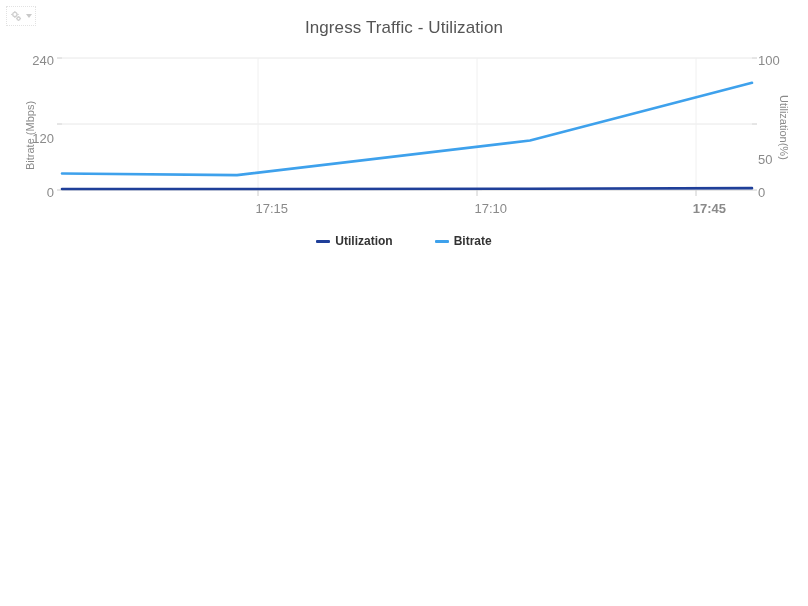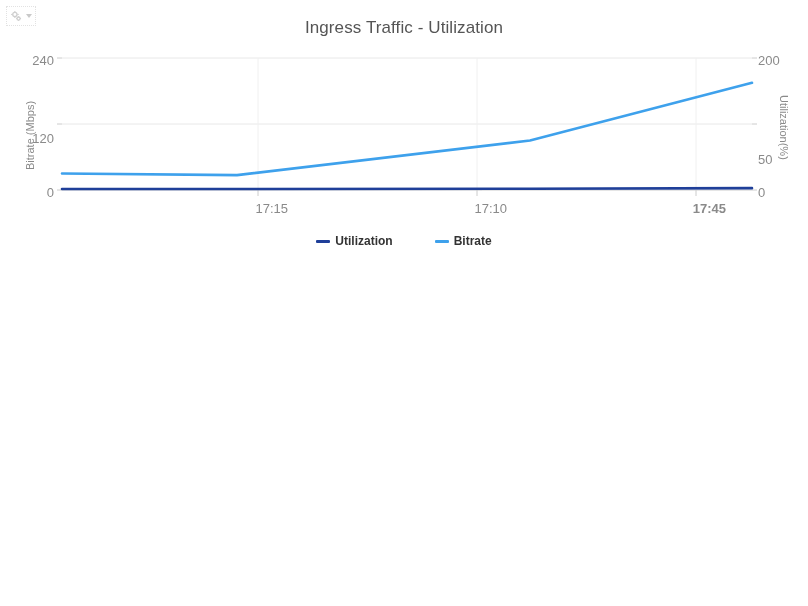--- a/index.html
+++ b/index.html
@@ -146,21 +146,21 @@
   <div class="chart-title" id="title-ingress">Ingress Traffic - Utilization</div>
 
   <div class="axis-label rot-left" id="lbl-y-ing" style="left:24px; top:170px;">Bitrate (Mbps)</div>
 
   <div class="axis-label rot-right" id="lbl-y2-ing" style="left:790px; top:95px;">Utilization(%)</div>
 
   <div class="tick tick-y-left" style="left:14px; top:53px;">240</div>
   <div class="tick tick-y-left" style="left:14px; top:131px;">120</div>
   <div class="tick tick-y-left" style="left:14px; top:185px;">0</div>
 
-  <div class="tick tick-y-right" style="left:758px; top:53px;">200</div>
+  <div class="tick tick-y-right" style="left:758px; top:53px;">100</div>
   <div class="tick tick-y-right" style="left:758px; top:129px;margin-top:23px;">50</div>
   <div class="tick tick-y-right" style="left:758px; top:185px;">0</div>
 
   <div class="tick tick-x" style="left:228px; top:201px;">17:15</div>
   <div class="tick tick-x" style="left:447px; top:201px;">17:10</div>
   <div class="tick tick-x" style="left:666px; top:201px;font-weight:bold;">17:45</div>
 
   <svg class="plot-svg" id="svg-ingress" width="808" height="230">
       <line x1="62" y1="190" x2="752" y2="190" stroke="#cccccc" stroke-width="1"></line>
       <line x1="62" y1="124" x2="752" y2="124" stroke="#e8e8e8" stroke-width="1"></line>

